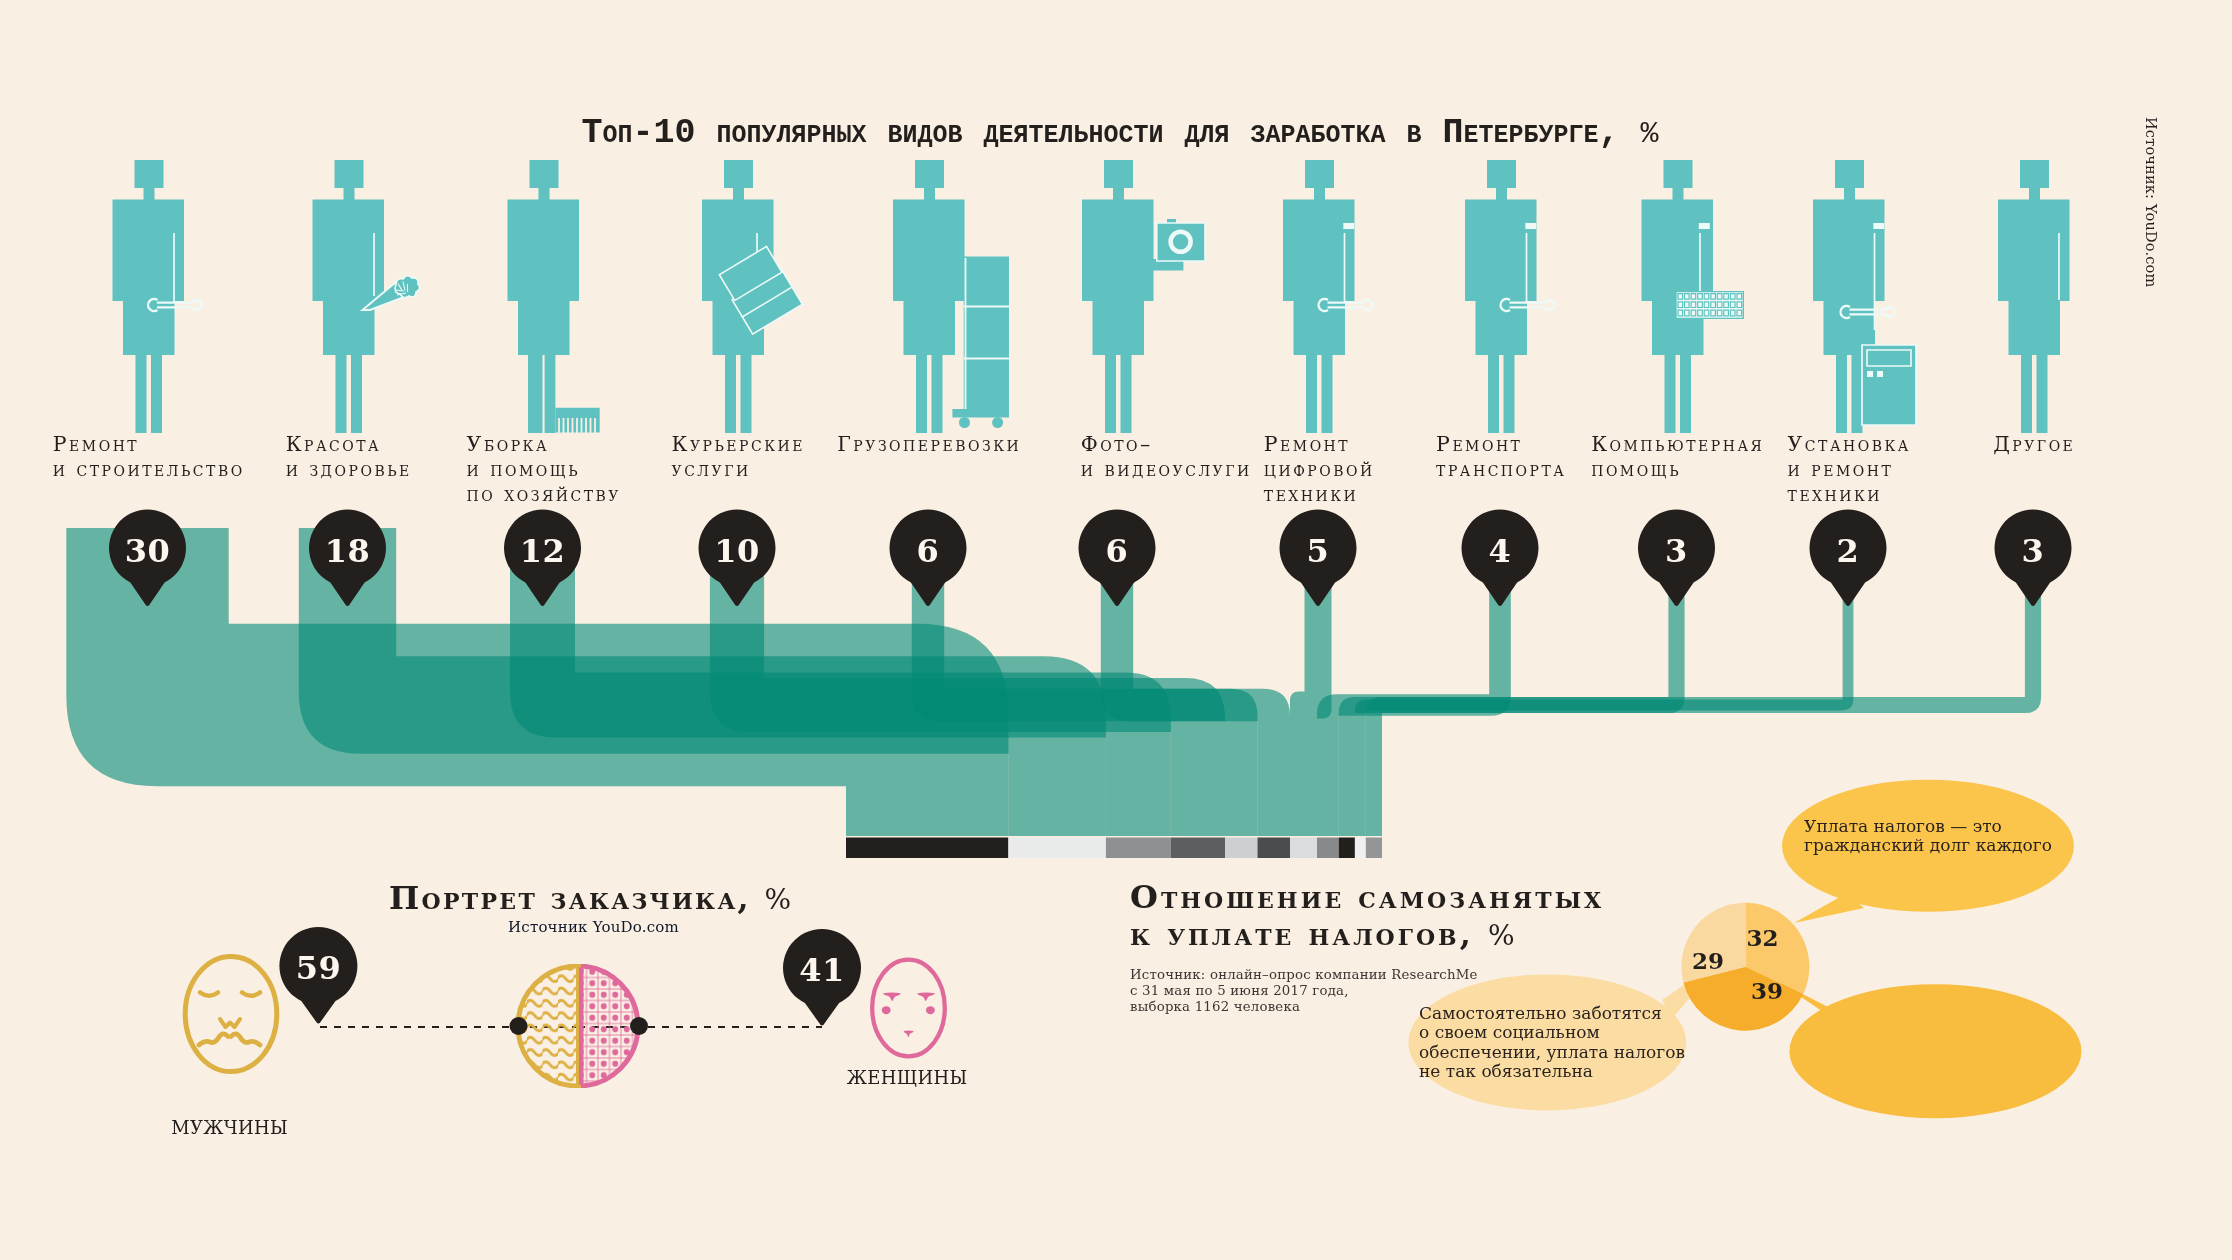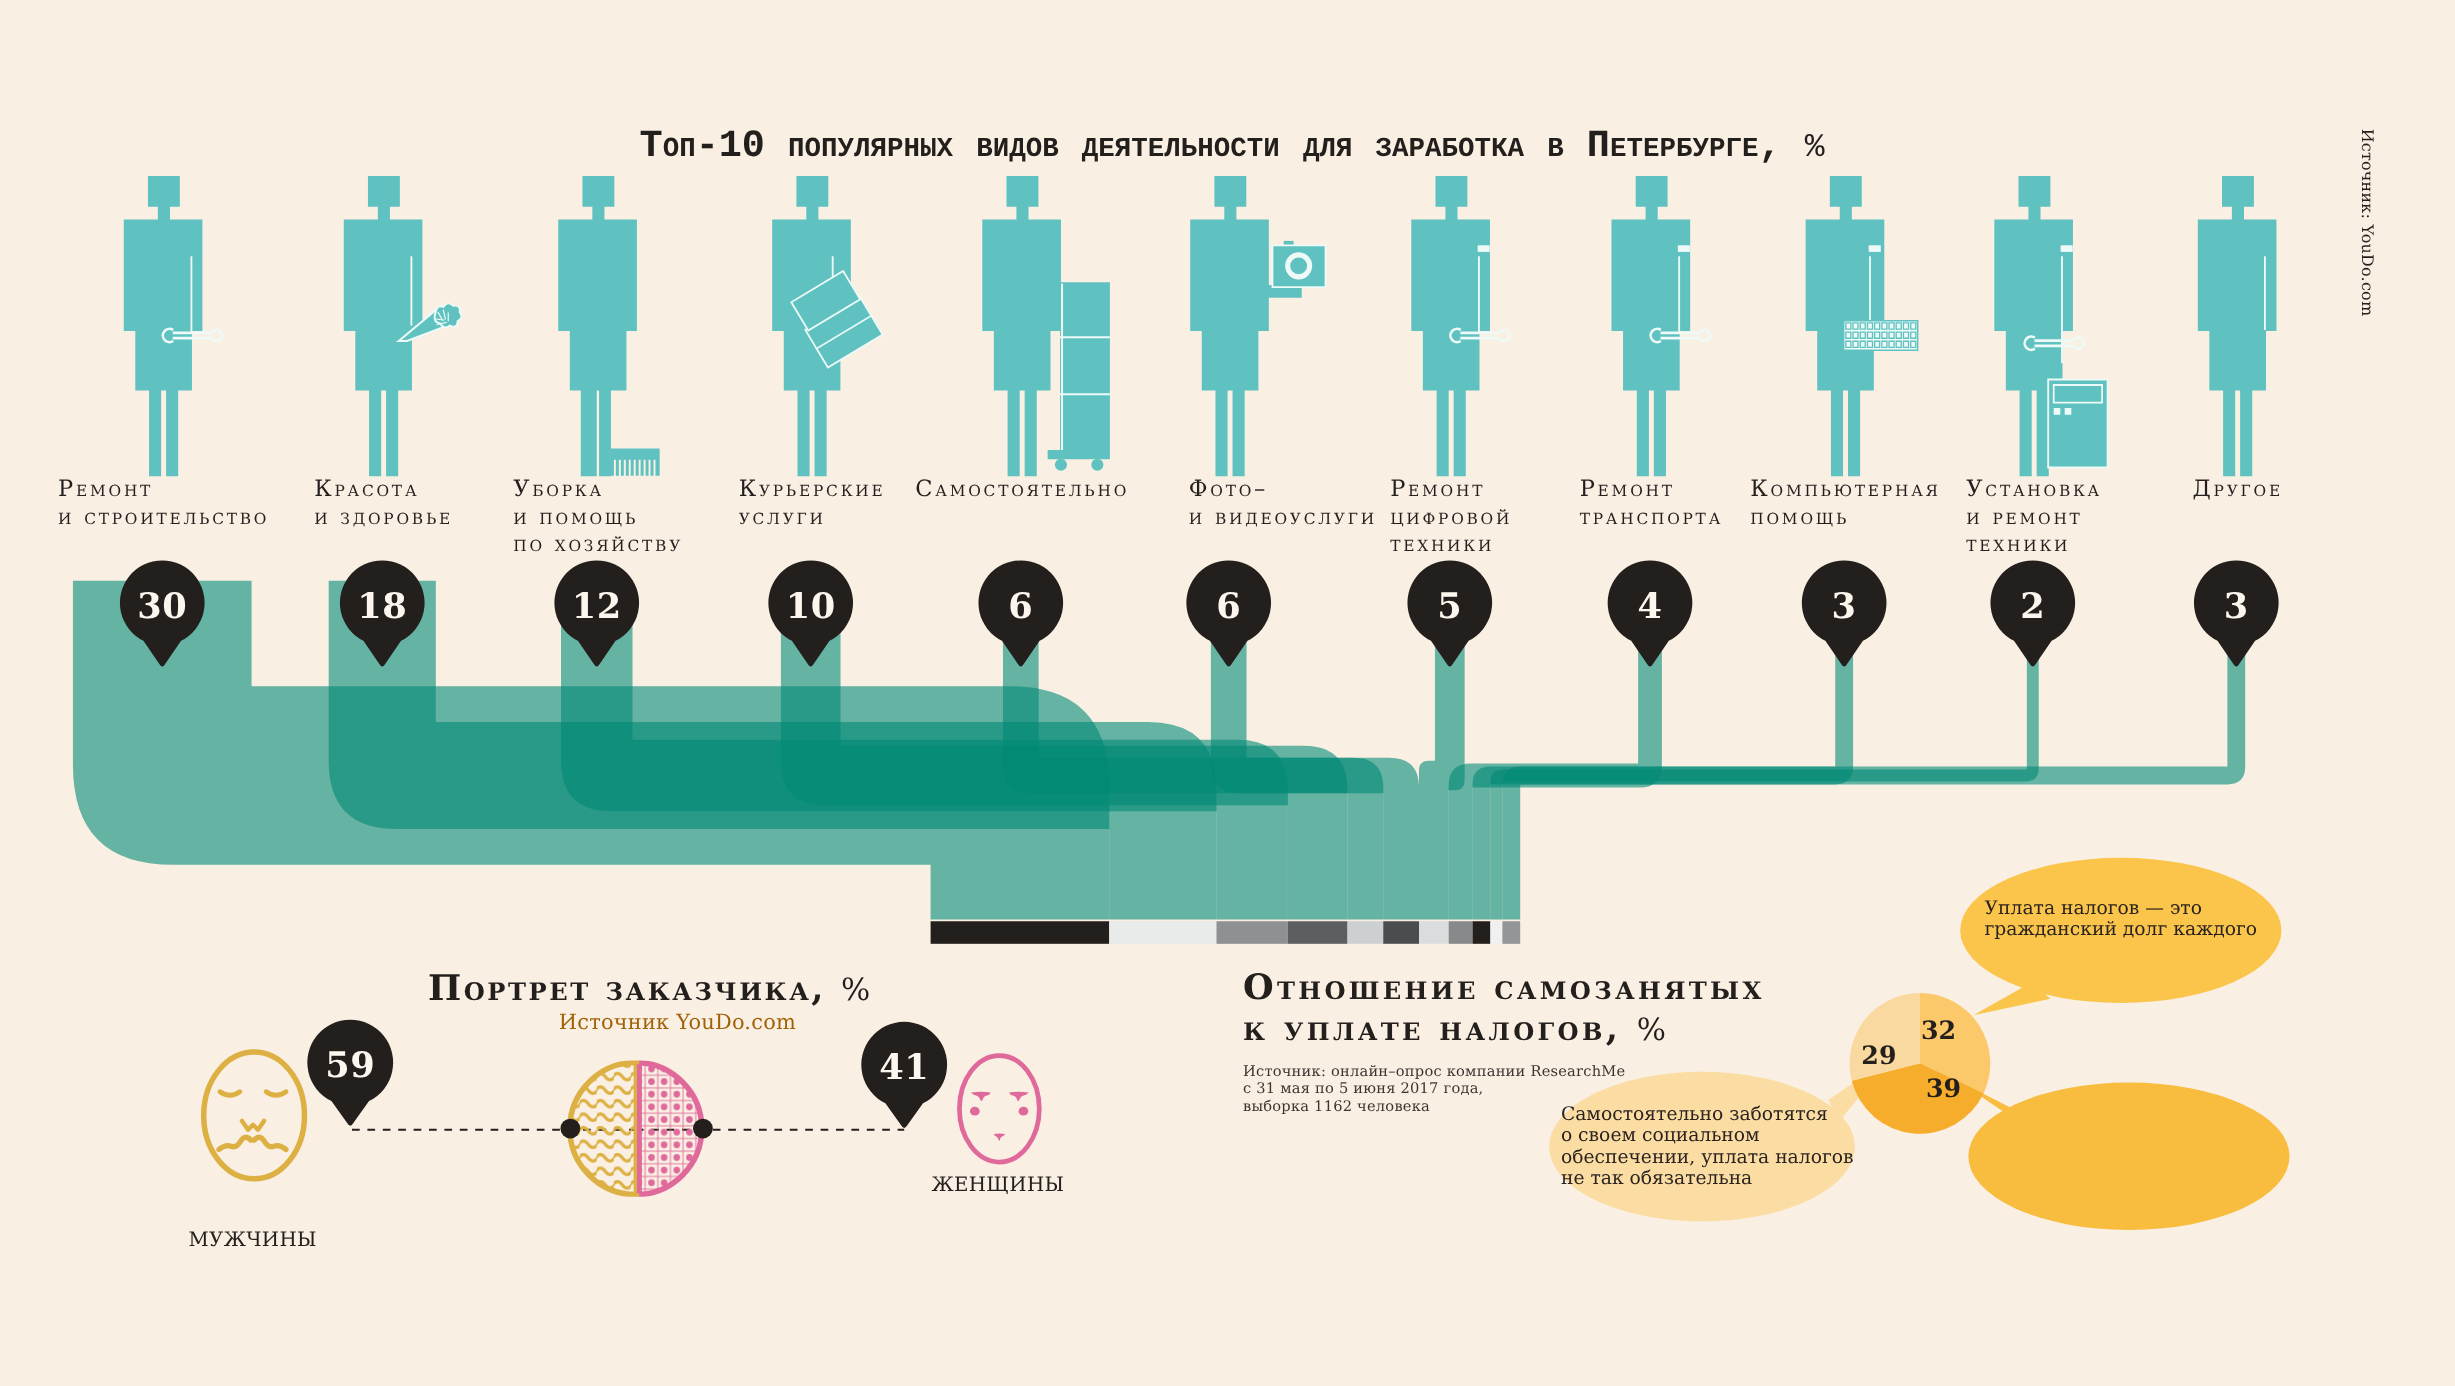--- a/index.html
+++ b/index.html
@@ -21,22 +21,22 @@
               letter-spacing:3px;}
   .sect-title .pct{font-weight:normal;font-size:28px;font-variant:normal;letter-spacing:0;}
   .smallsrc{position:absolute;font-family:"DejaVu Serif",serif;font-size:13.3px;
             line-height:15.8px;white-space:nowrap;color:#3b3531;letter-spacing:0.2px;margin-top:16px;}
   .bubbletxt{position:absolute;font-family:"DejaVu Serif",serif;font-size:17px;
              line-height:19.3px;text-align:left;white-space:nowrap;color:#2a221e;}
   .genlabel{position:absolute;font-family:"DejaVu Serif",serif;font-weight:normal;
             font-size:18px;white-space:nowrap;letter-spacing:0.3px;text-indent:0.3px;
             transform:translateX(-50%);}
   .sect-title.narrow{letter-spacing:2.3px;}
-  .psrc{position:absolute;font-family:"DejaVu Serif",serif;font-size:19px;
-        white-space:nowrap;color:#a16207;letter-spacing:0.2px;}
+  .psrc{position:absolute;font-family:"DejaVu Serif",serif;font-size:15px;
+        white-space:nowrap;color:#0f172a;letter-spacing:0.2px;}
   .pieval{position:absolute;font-family:"DejaVu Serif",serif;font-weight:bold;font-size:23px;
           white-space:nowrap;transform:translate(-50%,-50%);}
 </style>
 </head>
 <body>
 
 <div id="root">
 <svg class="layer" id="svg-main" viewBox="0 0 2232 1260">
 
 <g>
@@ -250,21 +250,21 @@
 <div class="catlabel" style="left:542.5px;top:432.0px;">
       <div>Уборка</div>
       <div>и помощь</div>
       <div>по хозяйству</div>
     </div>
 <div class="catlabel" style="left:737.0px;top:432.0px;">
       <div>Курьерские</div>
       <div>услуги</div>
     </div>
 <div class="catlabel" style="left:928.0px;top:432.0px;">
-      <div>Самостоятельно</div>
+      <div>Грузоперевозки</div>
     </div>
 <div class="catlabel" style="left:1117.0px;top:432.0px;margin-left:48px;">
       <div>Фото–</div>
       <div>и видеоуслуги</div>
     </div>
 <div class="catlabel" style="left:1318.0px;top:432.0px;">
       <div>Ремонт</div>
       <div>цифровой</div>
       <div>техники</div>
     </div>

